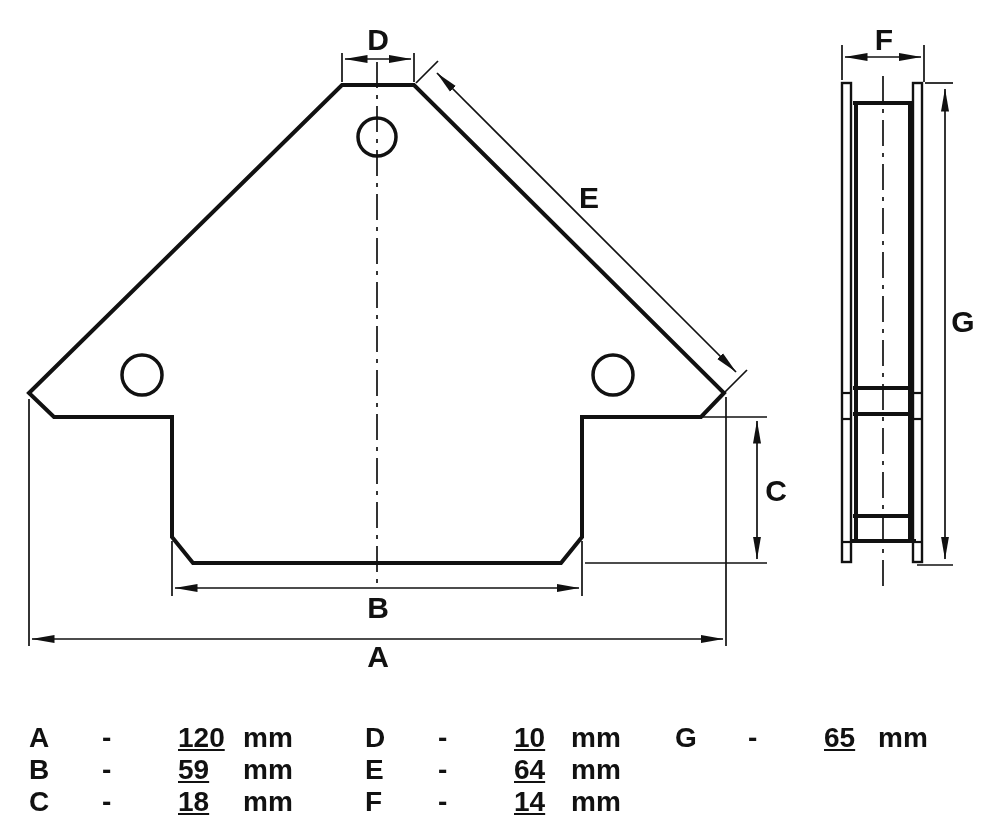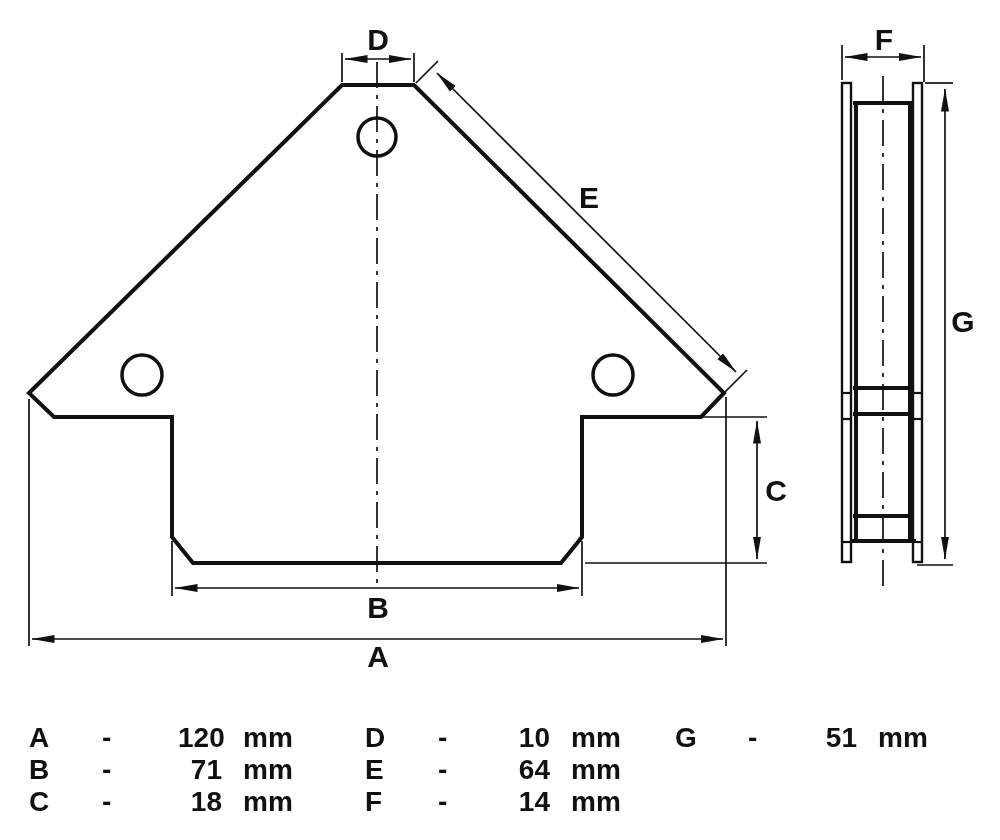--- a/index.html
+++ b/index.html
@@ -9,21 +9,21 @@
   .dlabel{font-family:"Liberation Sans", sans-serif;font-size:30px;font-weight:bold;fill:#111;}
   .legend{position:absolute;top:722px;left:0;width:1000px;color:#111;
           font-size:28px;font-weight:bold;}
   .lcol{position:absolute;top:0;}
   .lcol1{left:29px;}
   .lcol2{left:365px;}
   .lcol3{left:675px;}
   .lrow{display:flex;height:32px;line-height:32px;}
   .ltr{display:inline-block;width:73px;text-align:left;}
   .lsep{display:inline-block;width:76px;text-align:left;}
-  .lval{display:inline-block;text-align:right;}
+  .lval{display:inline-block;text-decoration:underline;}
   .w-num1{width:44px;}
   .w-num2{width:36px;}
   .w-num3{width:33px;}
   .lunit{display:inline-block;margin-left:21px;}
 </style>
 </head>
 <body>
 
 <div class="canvas">
 
@@ -115,21 +115,21 @@
     <div class="lcol lcol1">
       <div class="lrow">
         <span class="ltr">A</span>
         <span class="lsep">-</span>
         <span class="lval w-num1">120</span>
         <span class="lunit">mm</span>
       </div>
       <div class="lrow">
         <span class="ltr">B</span>
         <span class="lsep">-</span>
-        <span class="lval w-num1">71</span>
+        <span class="lval w-num1">59</span>
         <span class="lunit">mm</span>
       </div>
       <div class="lrow">
         <span class="ltr">C</span>
         <span class="lsep">-</span>
         <span class="lval w-num1">18</span>
         <span class="lunit">mm</span>
       </div>
     </div>
 
@@ -151,19 +151,19 @@
         <span class="lsep">-</span>
         <span class="lval w-num2">14</span>
         <span class="lunit">mm</span>
       </div>
     </div>
 
     <div class="lcol lcol3">
       <div class="lrow">
         <span class="ltr">G</span>
         <span class="lsep">-</span>
-        <span class="lval w-num3">51</span>
+        <span class="lval w-num3">65</span>
         <span class="lunit">mm</span>
       </div>
     </div>
   </div>
 
 </div>
 
 </body></html>

